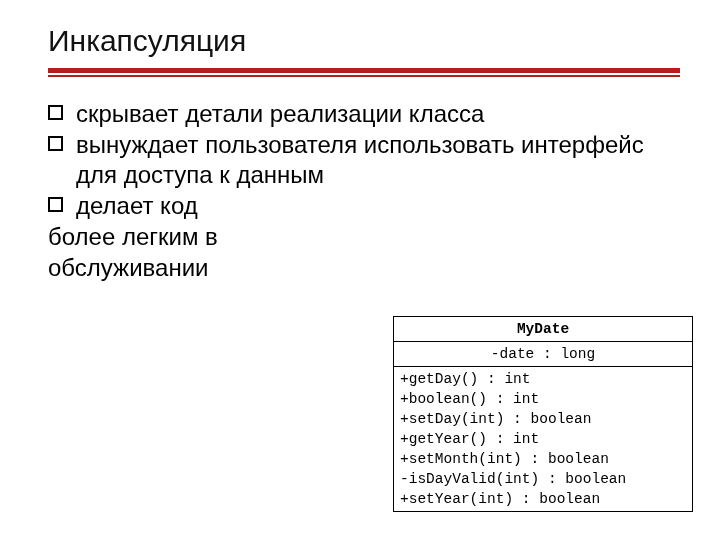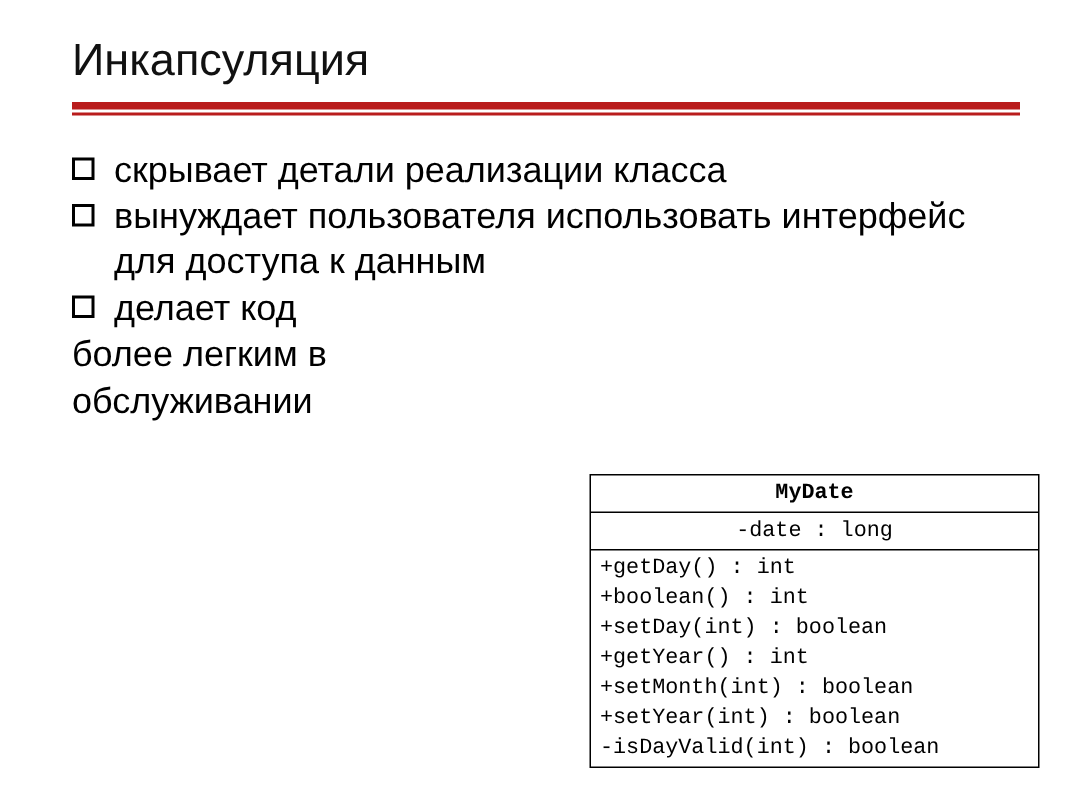--- a/index.html
+++ b/index.html
@@ -125,19 +125,19 @@
       <div class="uml-title">MyDate</div>
       <div class="uml-attr">
         <div>-date : long</div>
       </div>
       <div class="uml-ops">
         <div>+getDay() : int</div>
         <div>+boolean() : int</div>
         <div>+setDay(int) : boolean</div>
         <div>+getYear() : int</div>
         <div>+setMonth(int) : boolean</div>
+        <div>-isDayValid(int) : boolean</div>
         <div>+setYear(int) : boolean</div>
-        <div>-isDayValid(int) : boolean</div>
       </div>
     </div>
 
   </div>
 </div>
 
 </body></html>

